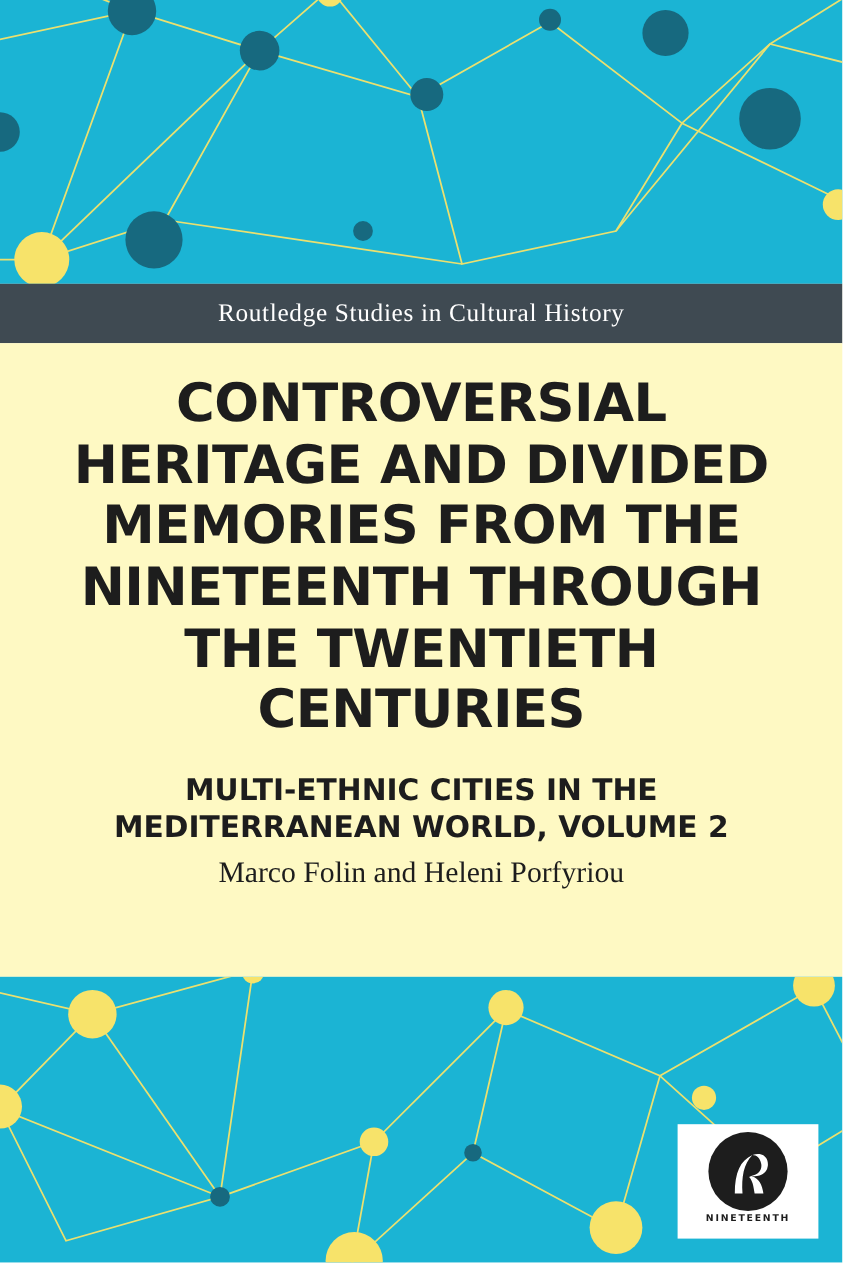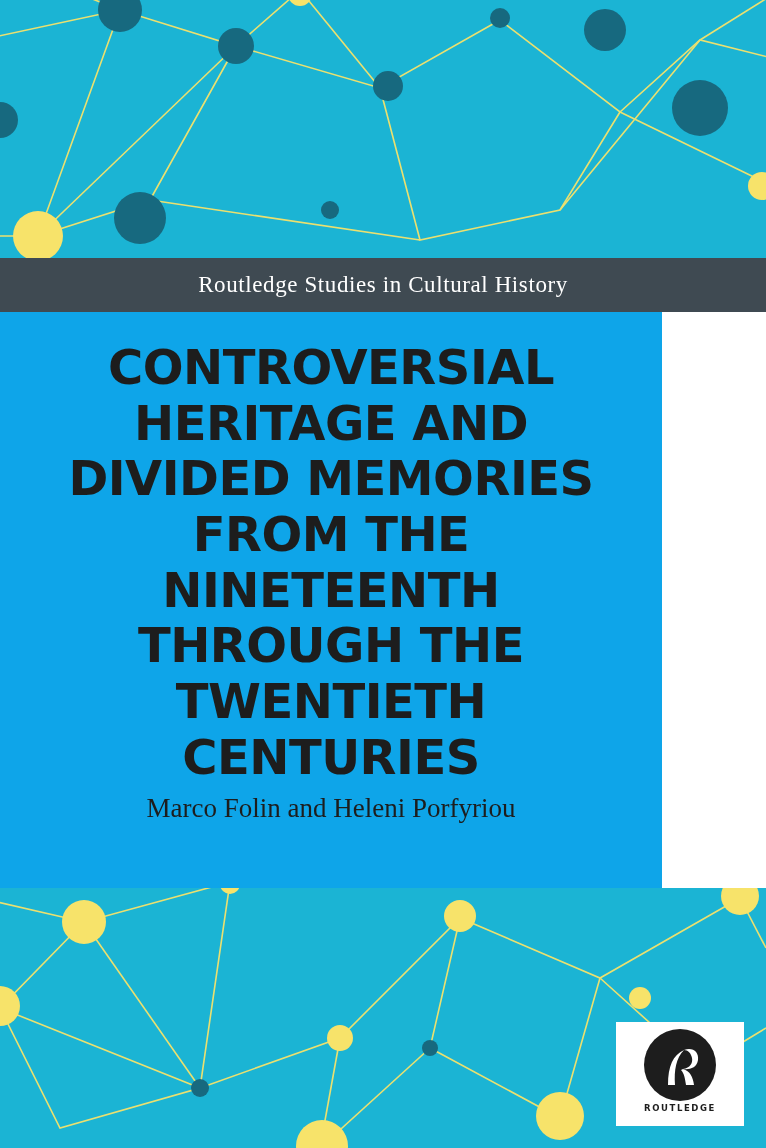--- a/index.html
+++ b/index.html
@@ -61,23 +61,23 @@
     font-family: "Liberation Serif", serif;
     font-size: 23px;
     letter-spacing: 0.6px;
   }
 
   
   .title-area {
     position: absolute;
     left: 0;
     top: 312px;
-    width: 662px;
+    width: 766px;
     height: 576px;
-    background: #0ea5e9;
+    background: #fef9c3;
     box-sizing: border-box;
     padding: 28px 62px 3px 62px;
   }
   .book-title {
     margin: 0;
     color: #1d1d1d;
     font-family: "DejaVu Sans", sans-serif;
     font-weight: bold;
     font-size: 48px;
     line-height: 1.16;
@@ -177,20 +177,21 @@
       </g>
     </svg>
   </div>
 
   <div class="series-strip">
     <span class="series-text">Routledge Studies in Cultural History</span>
   </div>
 
   <div class="title-area">
     <h1 class="book-title">CONTROVERSIAL HERITAGE AND DIVIDED MEMORIES FROM THE NINETEENTH THROUGH THE TWENTIETH CENTURIES</h1>
+    <h2 class="book-subtitle">MULTI-ETHNIC CITIES IN THE MEDITERRANEAN WORLD, VOLUME 2</h2>
     <p class="editors">Marco Folin and Heleni Porfyriou</p>
   </div>
 
   <div class="band-bottom">
     <svg width="766" height="260" viewBox="0 0 766 260">
       <g stroke="#f7e36a" stroke-width="1.6" fill="none" opacity="0.95">
         <path d="M-20 10 L84 34 L230 -6"></path>
         <path d="M84 34 L0 120 L60 240 L200 200 L230 -6"></path>
         <path d="M200 200 L340 150 L460 30 L600 90 L740 10"></path>
         <path d="M340 150 L320 260"></path>
@@ -219,16 +220,16 @@
     </svg>
   </div>
 
   <div class="logo-box">
     <svg class="logo-mark" viewBox="0 0 74 74">
       <circle cx="37" cy="37" r="36" fill="#1d1d1d"></circle>
       <path d="M25 57 C25 38 30 27 41 22 C33 30 31 42 32 57 Z" fill="#ffffff"></path>
       <path d="M41 22 C50 19 56 24 55 32 C54 40 46 42 40 41 C47 40 50 35 49 30 C48 25 45 22 41 22 Z" fill="#ffffff"></path>
       <path d="M40 41 C47 43 50 49 51 57 L43 57 C42 50 41 45 38 42 Z" fill="#ffffff"></path>
     </svg>
-    <div class="logo-word">ROUTLEDGE</div>
+    <div class="logo-word">NINETEENTH</div>
   </div>
 
 </div>
 
 </body></html>

